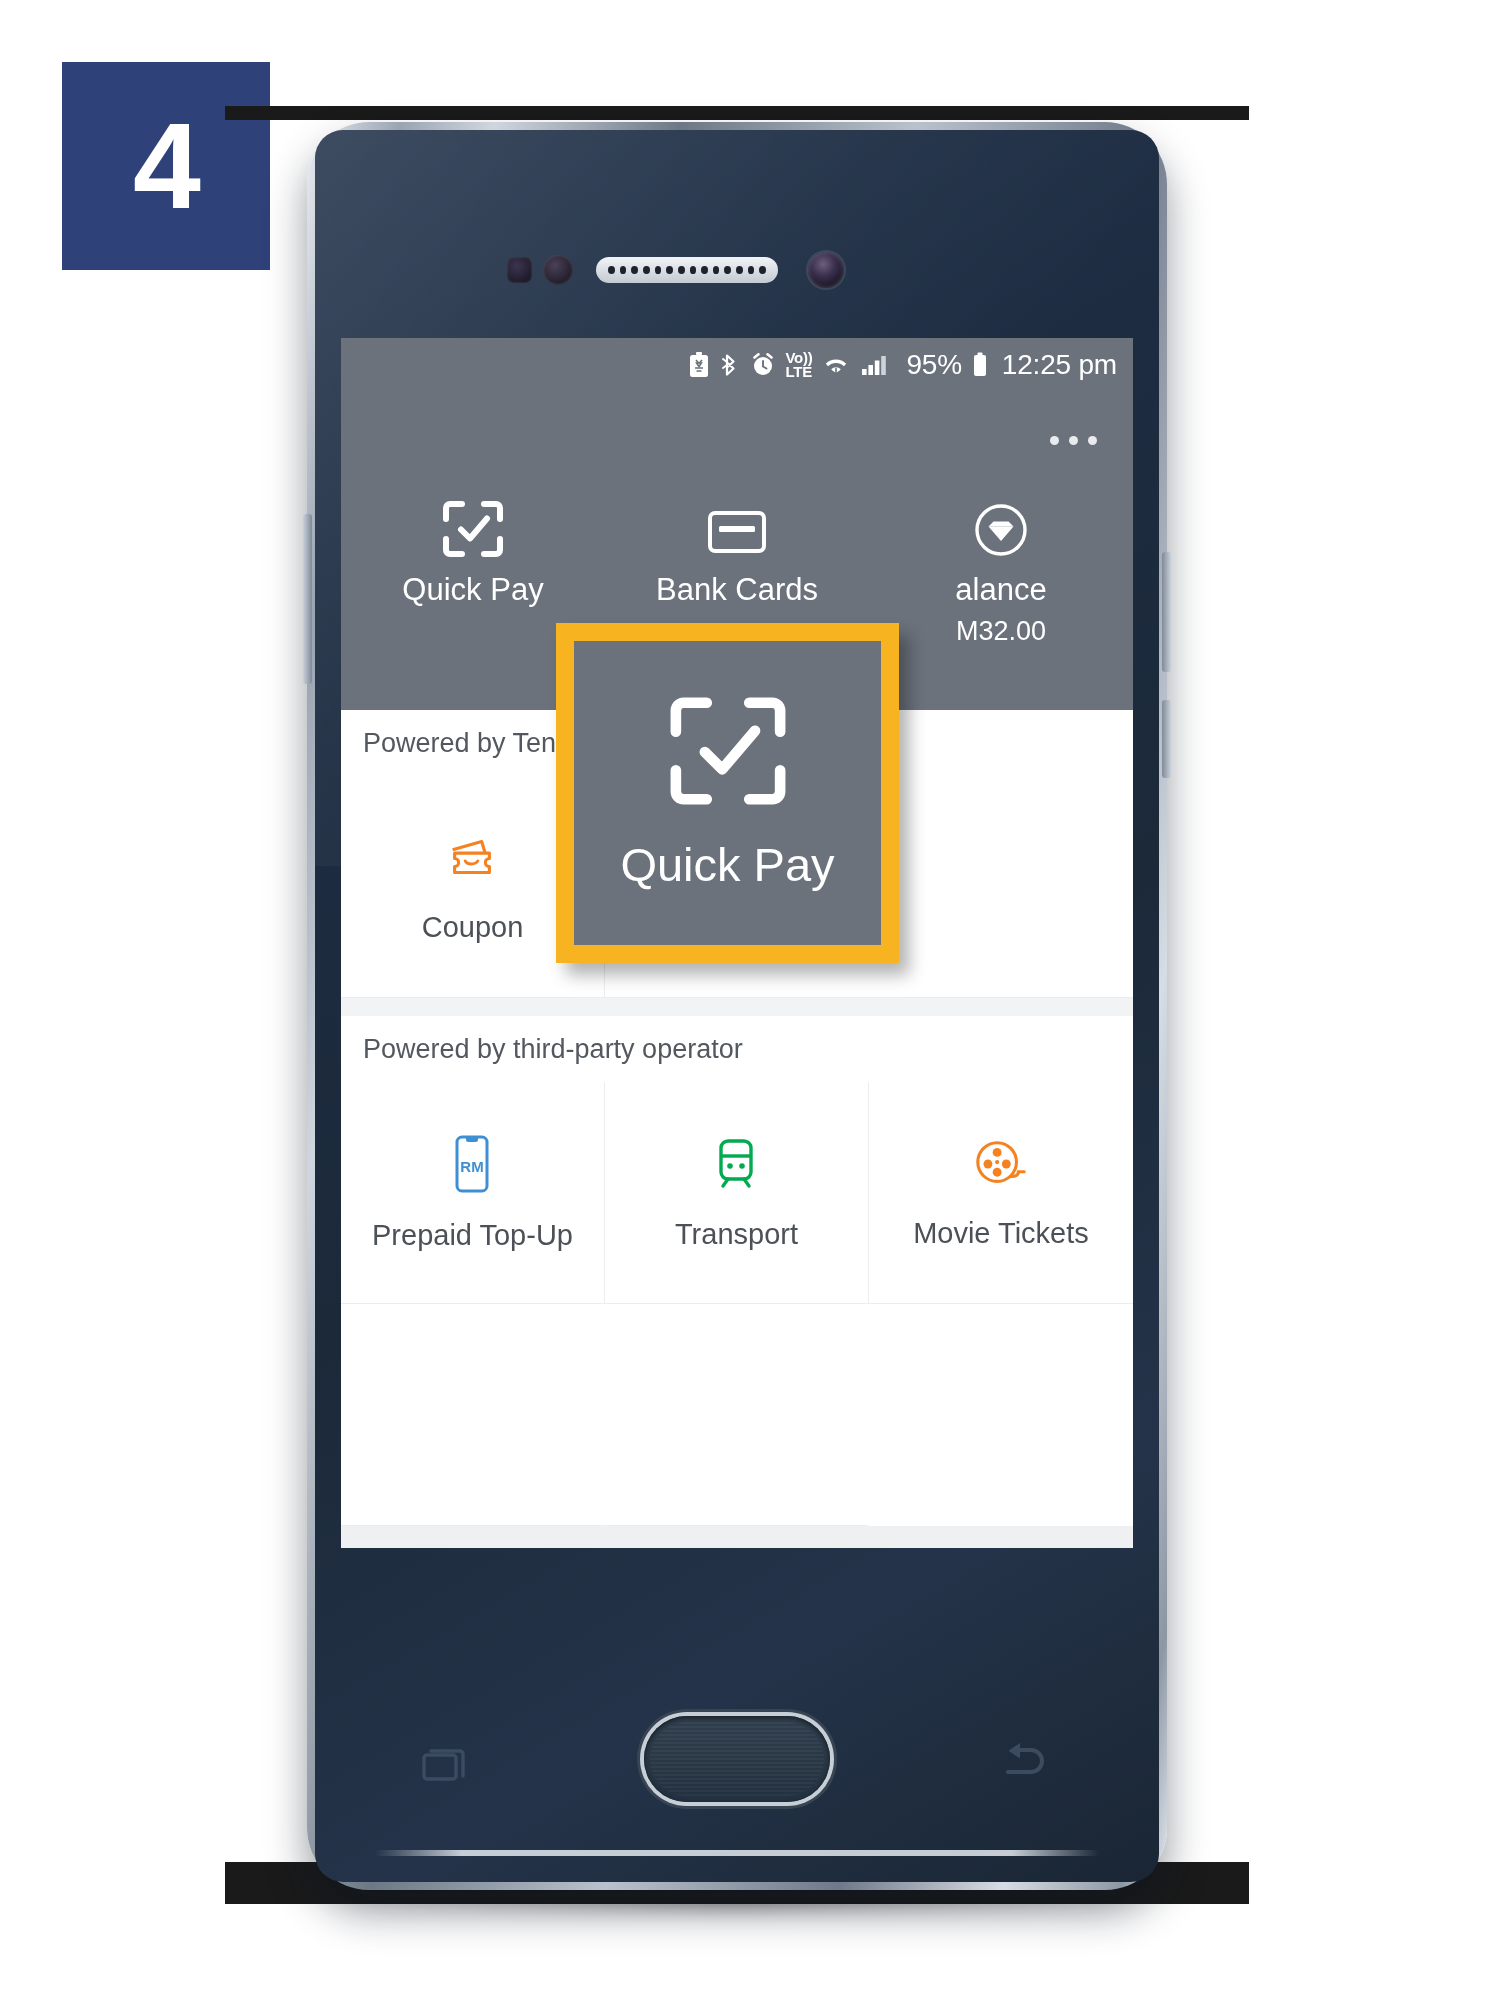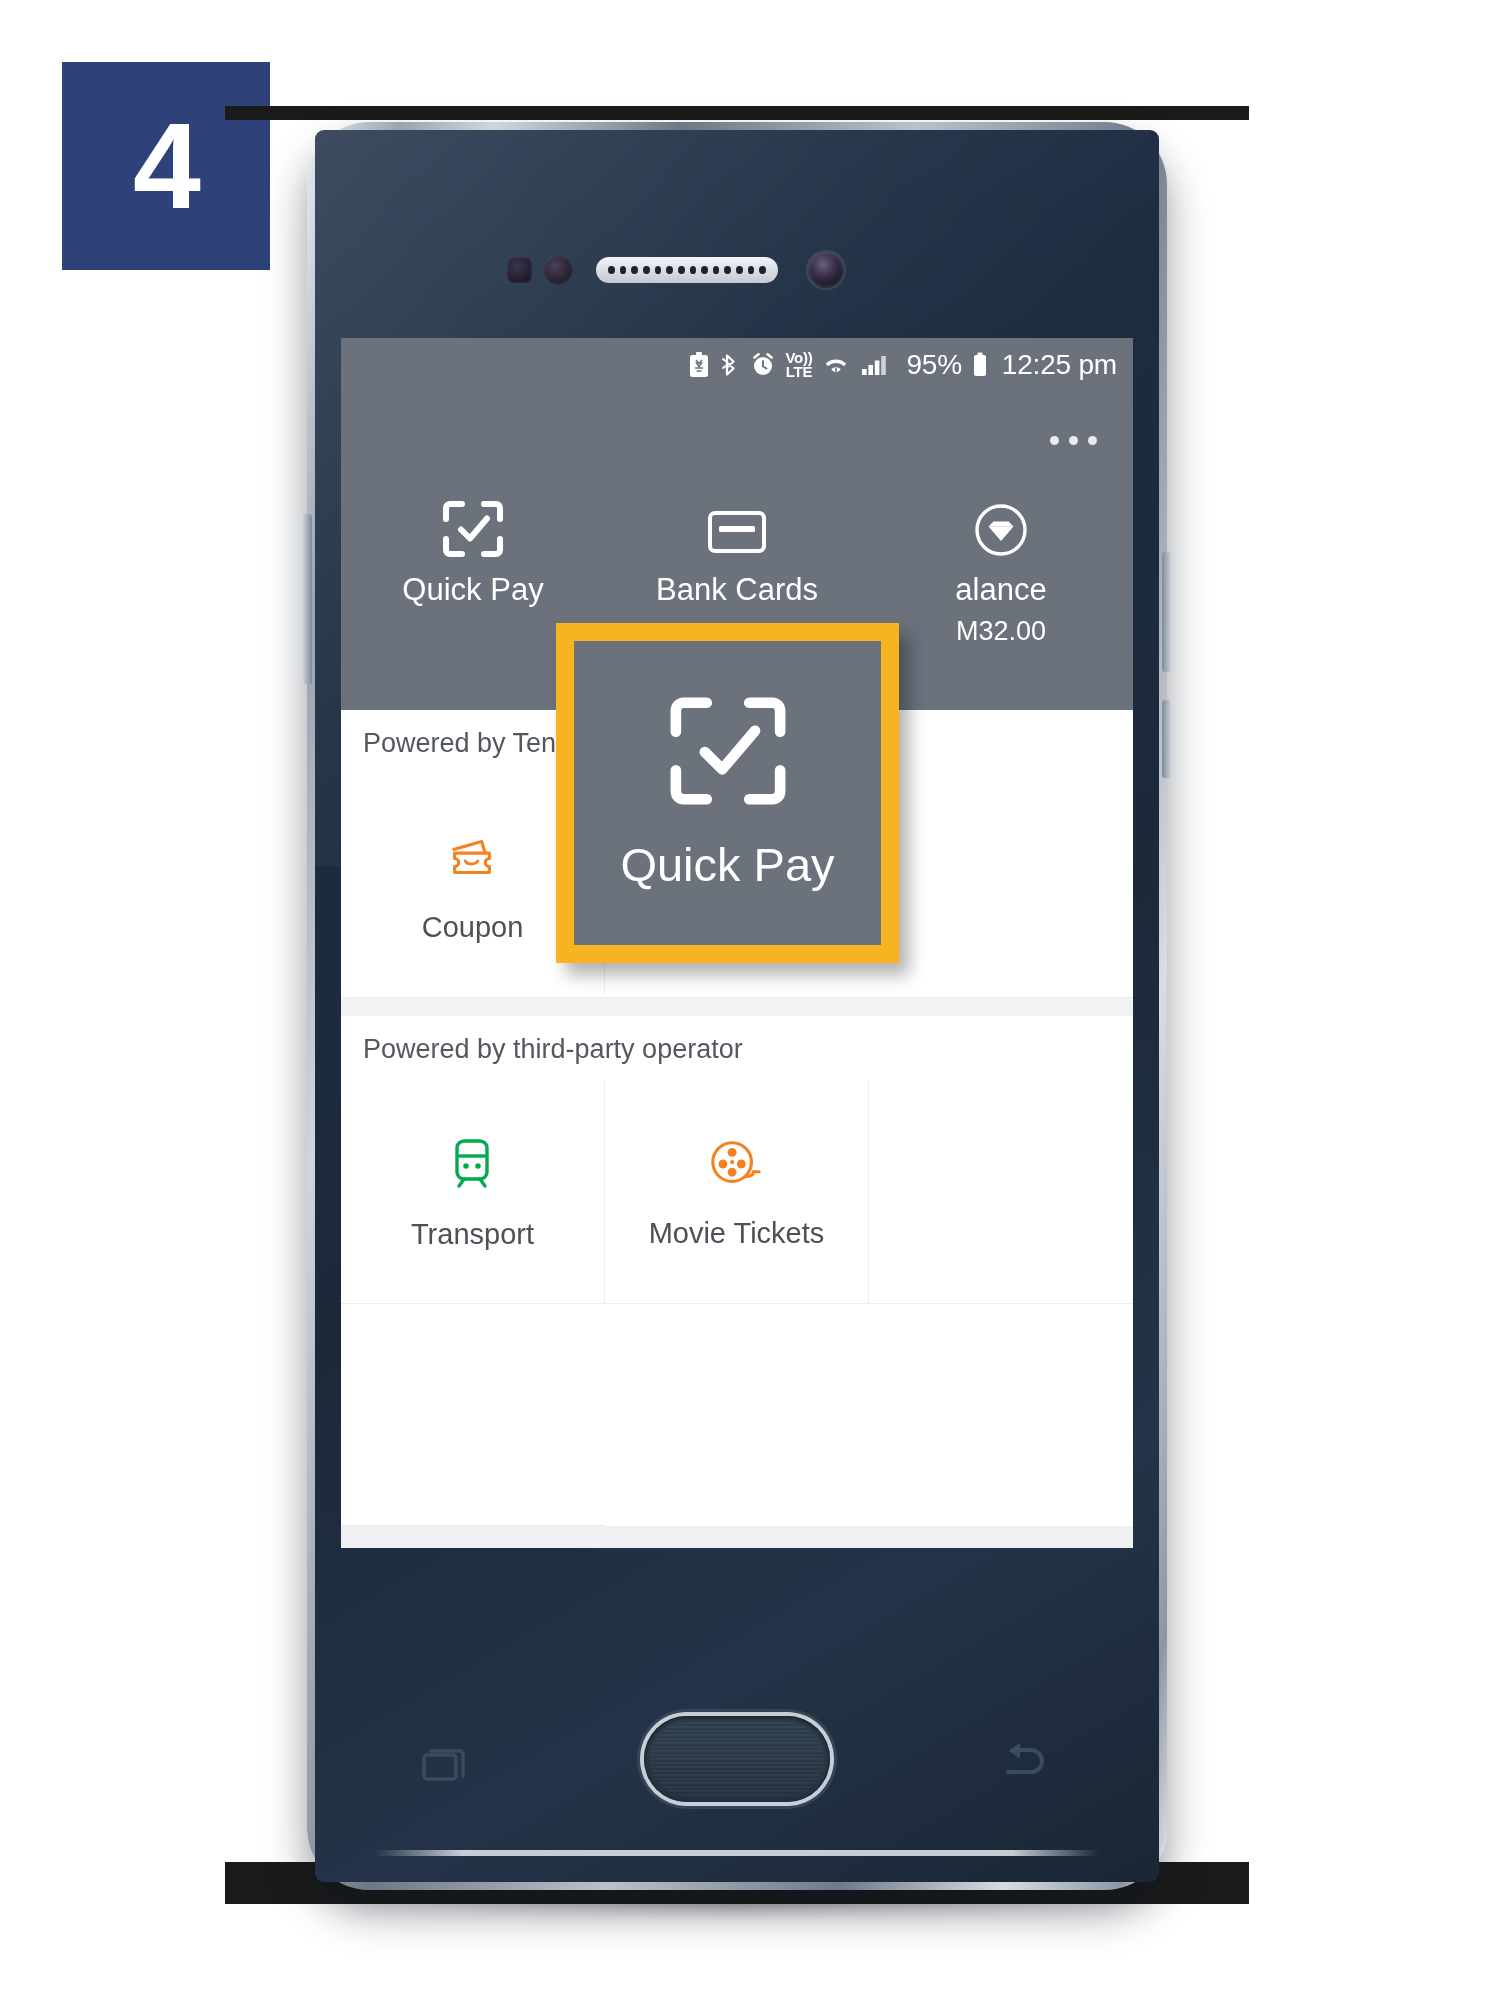--- a/index.html
+++ b/index.html
@@ -35,24 +35,23 @@
     filter: blur(10px);
   }
   .phone-rail {
     position: absolute; inset: 0;
     border-radius: 62px;
     background: linear-gradient(100deg,#e9edf2 0%,#9aa4b2 8%,#cfd6de 16%,#6d7886 32%,#b9c2cc 52%,#70798a 72%,#d7dde4 86%,#8d97a4 96%,#e6eaf0 100%);
     box-shadow: 0 22px 40px rgba(10,18,32,.42);
   }
   .phone-body {
     position: absolute; left: 8px; top: 8px; right: 8px; bottom: 8px;
-    border-radius: 9px;
+    border-radius: 28px;
     background: linear-gradient(150deg,#2b3b52 0%,#1d2c41 28%,#1b2939 55%,#243349 80%,#1a2634 100%);
     overflow: hidden;
-    text-align: center;
   }
   .body-gloss {
     position: absolute; left: 0; top: 0; width: 100%; height: 42%;
     background: linear-gradient(120deg, rgba(255,255,255,.085) 0%, rgba(255,255,255,.02) 45%, rgba(255,255,255,0) 70%);
     pointer-events: none;
   }
   
   .btn-right-top { position:absolute; right:-4px; top: 430px; width: 9px; height: 120px;
     background: linear-gradient(90deg,#7f8a98,#c9d1da); border-radius: 3px; }
   .btn-right-bot { position:absolute; right:-4px; top: 578px; width: 9px; height: 78px;
@@ -313,20 +312,30 @@
             </div>
             <div class="cell blank"></div>
             <div class="cell blank"></div>
           </div>
 
           <div class="sec-gap"></div>
 
           <div class="sec-head">Powered by third-party operator</div>
           <div class="grid">
 
+            <div class="cell">
+              <span>
+                <svg width="46" height="62" viewBox="0 0 46 62" fill="none">
+                  <rect x="8" y="4" width="30" height="54" rx="5" stroke="#3E8FD4" stroke-width="3"></rect>
+                  <path d="M17 4h12v2.5a2.5 2.5 0 01-2.5 2.5h-7A2.5 2.5 0 0117 6.5V4z" fill="#3E8FD4"></path>
+                  <text x="23" y="39" font-family="Liberation Sans, sans-serif" font-size="15" font-weight="700" fill="#3E8FD4" text-anchor="middle">RM</text>
+                </svg>
+              </span>
+              <span class="c-label">Prepaid Top-Up</span>
+            </div>
 
             <div class="cell">
               <span>
                 <svg width="56" height="60" viewBox="0 0 56 60" fill="none">
                   <rect x="13" y="7" width="30" height="38" rx="7" stroke="#03AA4F" stroke-width="3.4"></rect>
                   <path d="M13 22h30" stroke="#03AA4F" stroke-width="3.4"></path>
                   <circle cx="22" cy="32" r="2.8" fill="#03AA4F"></circle>
                   <circle cx="34" cy="32" r="2.8" fill="#03AA4F"></circle>
                   <path d="M20 45l-5 7M36 45l5 7" stroke="#03AA4F" stroke-width="3.4" stroke-linecap="round"></path>
                 </svg>

